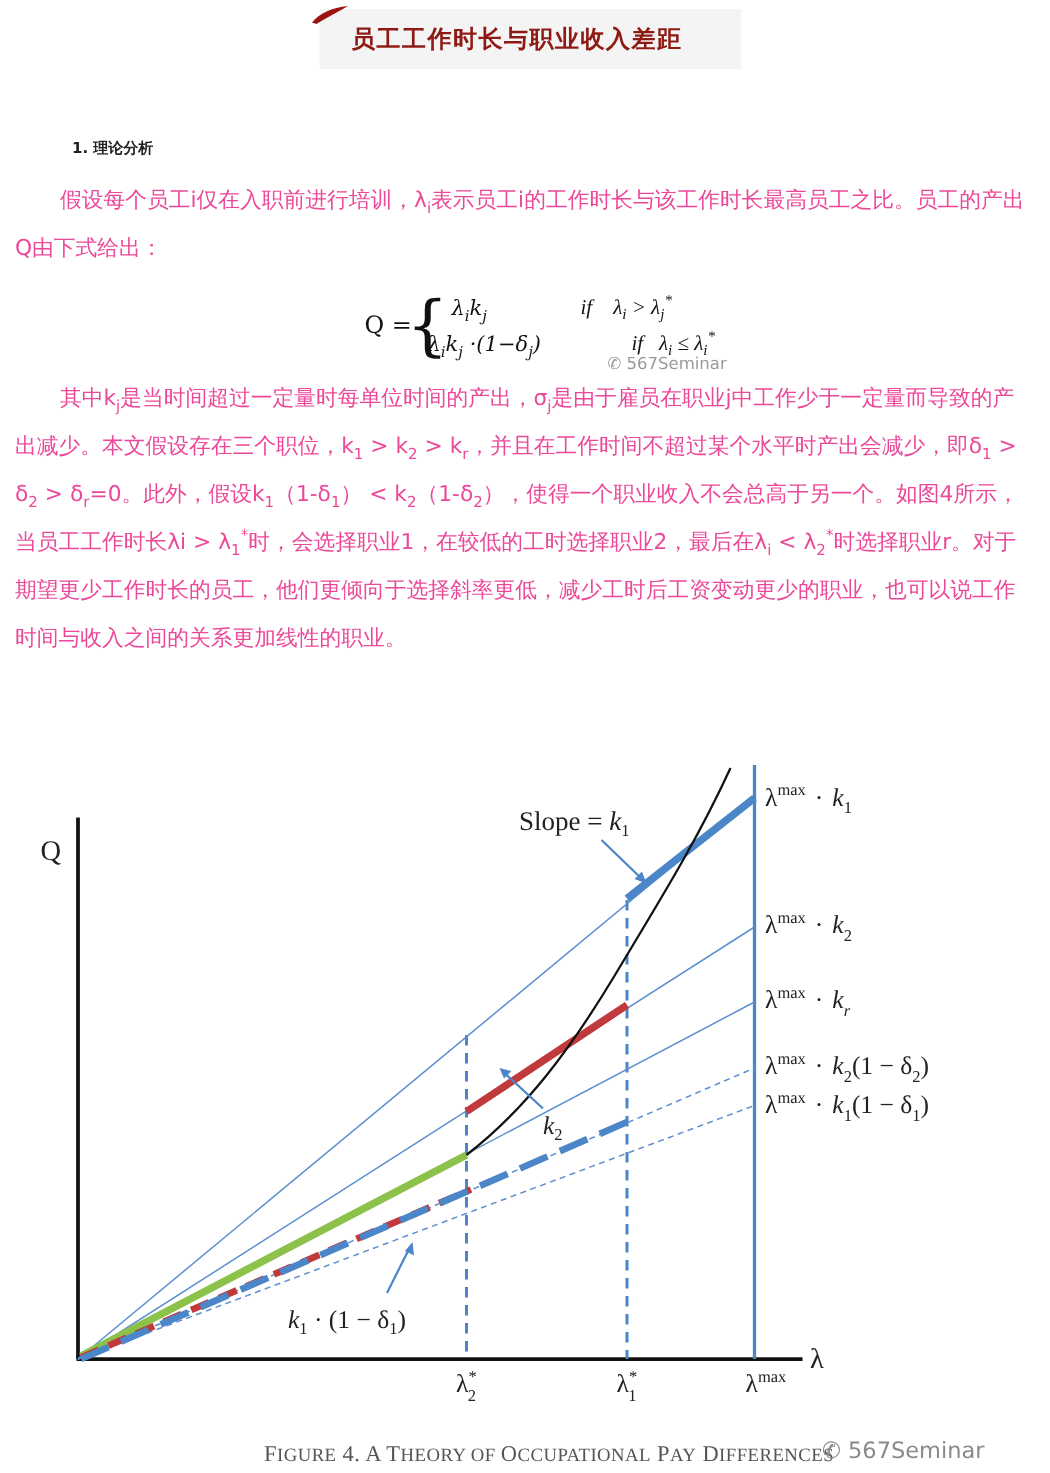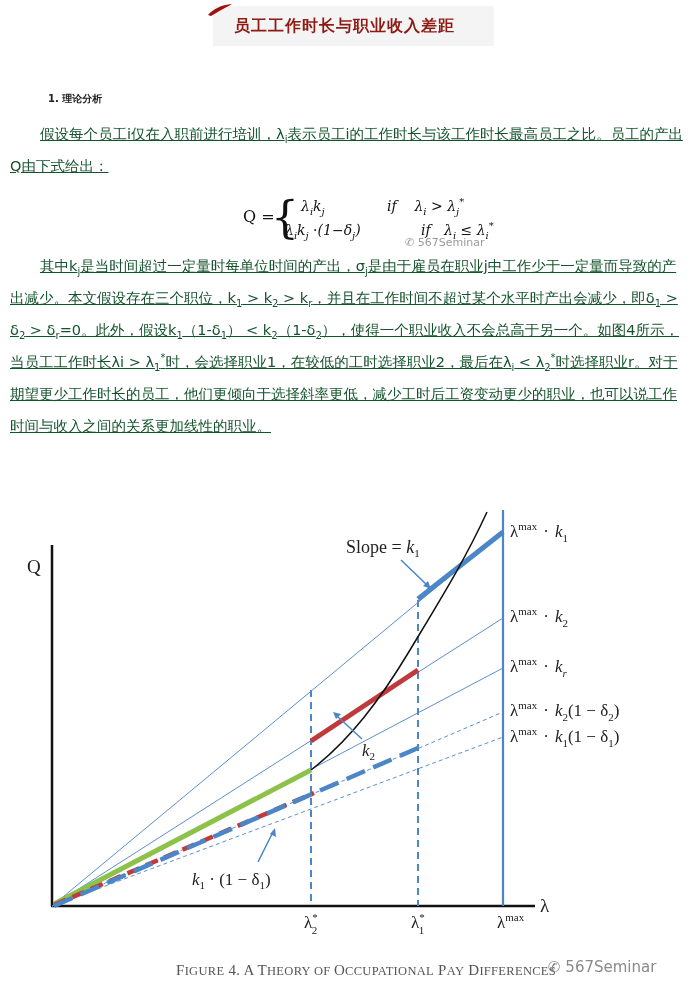--- a/index.html
+++ b/index.html
@@ -4,32 +4,32 @@
 <style>
   html, body { margin: 0; padding: 0; background: #ffffff; }
   body { width: 700px; height: 982px; position: relative; overflow: hidden;
          font-family: "DejaVu Sans", "Liberation Sans", sans-serif; color: #333; }
   .title-wrap { position: absolute; left: 213px; top: 6px; width: 281px; height: 40px;
                 background: #f4f4f4; }
   .title-brush { position: absolute; left: -6px; top: -3px; width: 26px; height: 14px; }
   .title-text { position: absolute; left: 0; right: 18px; top: 10px; text-align: center;
                 font-size: 16px; font-weight: bold; color: #8e1a14; letter-spacing: 1px; }
   .section-head { position: absolute; left: 48px; top: 92px; font-size: 10px; font-weight: bold; color: #222; }
-  .para { position: absolute; left: 10px; width: 680px; font-size: 14.5px; line-height: 32px; color: #14532d; text-decoration: underline; }
+  .para { position: absolute; left: 10px; width: 680px; font-size: 14.5px; line-height: 32px; color: #ec4899; }
   .para p { margin: 0; }
   .indent { text-indent: 30px; }
   sub, sup { font-size: 10px; line-height: 0; }
   .formula { position: absolute; left: 243px; top: 192px; width: 260px; height: 60px;
              font-family: "DejaVu Serif", "Liberation Serif", serif; color: #111; }
   .formula .lhs { position: absolute; left: 0; top: 15px; font-size: 16px; }
   .formula .brace { position: absolute; left: 28px; top: 2px; font-size: 44px; line-height: 48px; font-weight: 200; }
   .formula .row { position: absolute; left: 42px; font-size: 14px; font-style: italic; white-space: nowrap; }
   .formula .row1 { top: 6px; padding-left: 16px; }
   .formula .row2 { top: 30px; }
-  .formula .cond { position: absolute; left: 102px; }
+  .formula .cond { position: absolute; left: 102px; font-family: Liberation Serif, serif; }
   .wm-small { position: absolute; left: 405px; top: 236px; font-size: 11px; color: #9a9a9a; }
   .chart { position: absolute; left: 0; top: 505px; width: 700px; height: 477px; }
   .caption { position: absolute; left: 145px; top: 962px; font-family: "Liberation Serif", "DejaVu Serif", serif;
              font-size: 12.5px; color: #555; letter-spacing: 0.3px; margin-left: 31px; }
   .caption .big { font-size: 15px; }
   .wm-big { position: absolute; left: 548px; top: 958px; font-size: 15px; color: #8a8a8a; }
 </style>
 </head>
 <body>
 

